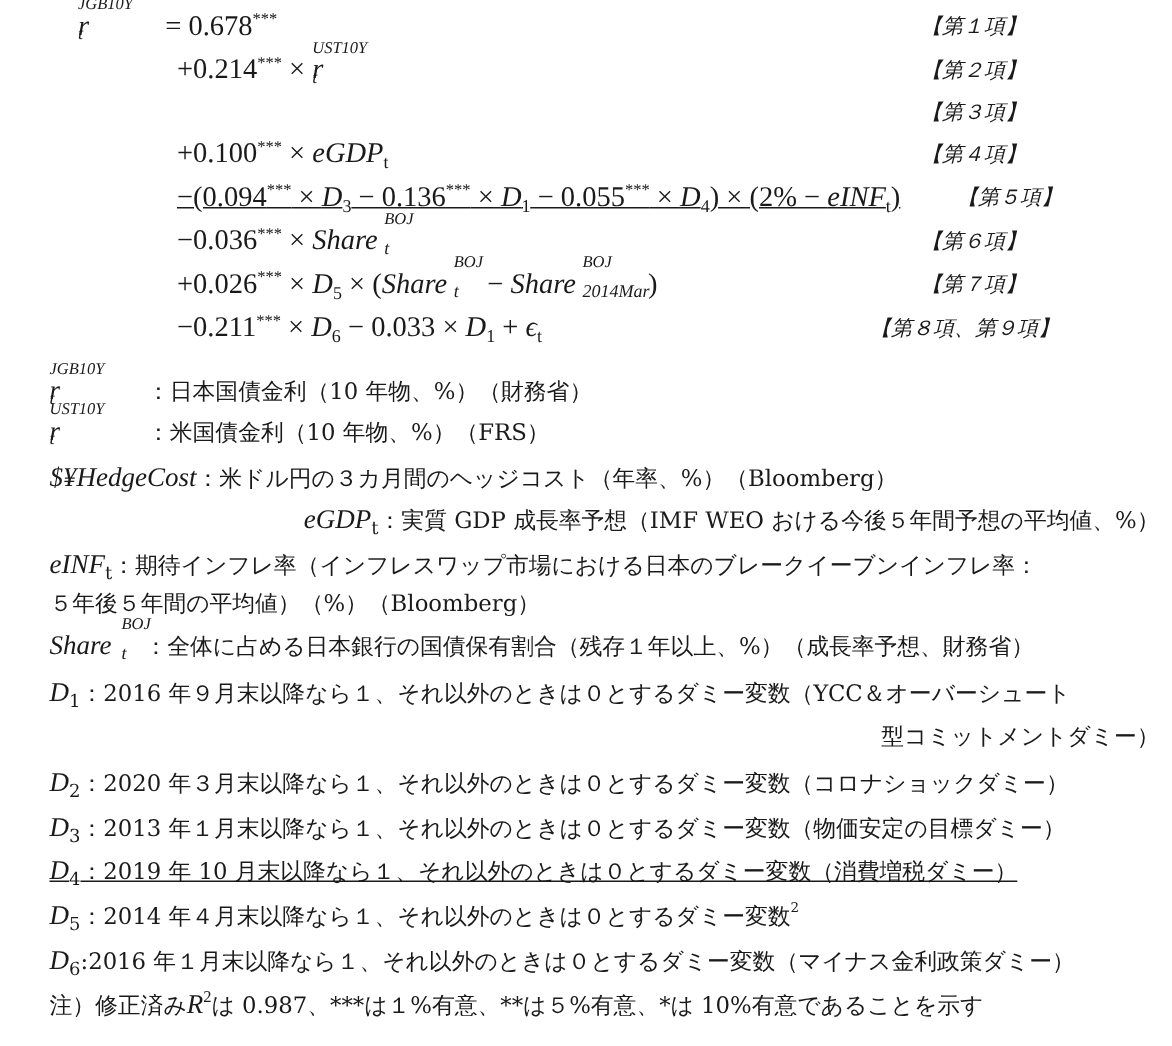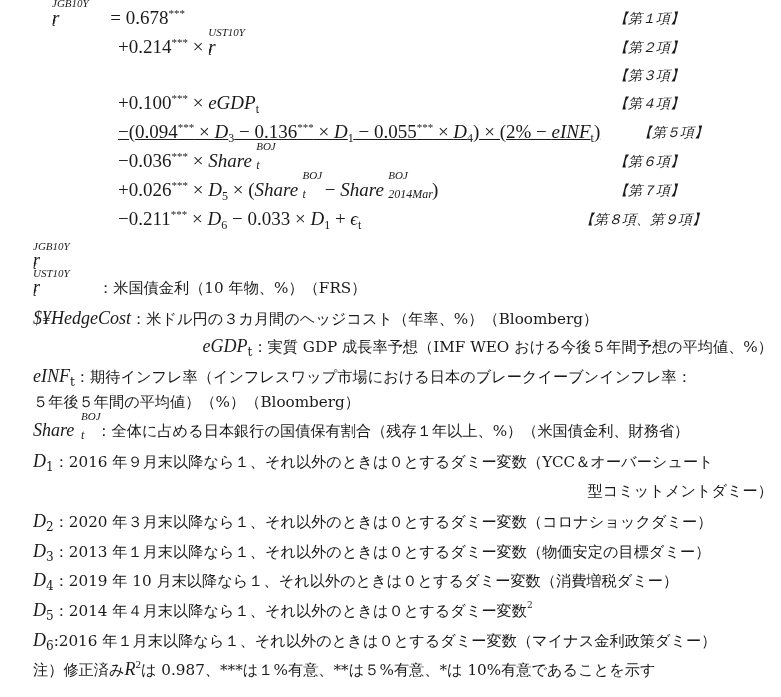--- a/index.html
+++ b/index.html
@@ -84,21 +84,21 @@
 </div>
 
 <div class="eq-line" style="top:205px;">
   <span class="eq-expr" style="left:118px;">
     <span>−0.211</span><sup class="s">***</sup><span> × </span><span class="m">D</span><sub class="d">6</sub><span> − 0.033 × </span><span class="m">D</span><sub class="d">1</sub><span> + </span><span class="m">ϵ</span><sub class="d m">t</sub>
   </span>
   <span class="eq-tag" style="left:580px;">【第８項、第９項】</span>
 </div>
 
 <div class="def" style="top:248px;">
-  <span class="sym ss"><span>r</span><span class="up">JGB10Y</span><span class="dn">t</span></span><span style="display:inline-block;width:58px;"></span>
+  <span class="sym ss"><span>r</span><span class="up">JGB10Y</span><span class="dn">t</span></span><span style="display:inline-block;width:58px;"></span><span>：日本国債金利（10 年物、%）（財務省）</span>
 </div>
 
 <div class="def" style="top:275px;">
   <span class="sym ss"><span>r</span><span class="up">UST10Y</span><span class="dn">t</span></span><span style="display:inline-block;width:58px;"></span><span>：米国債金利（10 年物、%）（FRS）</span>
 </div>
 
 <div class="def" style="top:305px;">
   <span class="sym">$¥HedgeCost</span><span>：米ドル円の３カ月間のヘッジコスト（年率、%）（Bloomberg）</span>
 </div>
 
@@ -107,39 +107,39 @@
 </div>
 
 <div class="def" style="top:363px;">
   <span class="sym">eINF</span><sub class="d m">t</sub><span>：期待インフレ率（インフレスワップ市場における日本のブレークイーブンインフレ率：</span>
 </div>
 <div class="def" style="top:389px;">
   <span>５年後５年間の平均値）（%）（Bloomberg）</span>
 </div>
 
 <div class="def" style="top:418px;">
-  <span class="sym ss"><span>Share</span><span class="up" style="left:48px;">BOJ</span><span class="dn" style="left:48px;">t</span></span><span style="display:inline-block;width:22px;"></span><span>：全体に占める日本銀行の国債保有割合（残存１年以上、%）（米国債金利、財務省）</span>
+  <span class="sym ss"><span>Share</span><span class="up" style="left:48px;">BOJ</span><span class="dn" style="left:48px;">t</span></span><span style="display:inline-block;width:22px;"></span><span>：全体に占める日本銀行の国債保有割合（残存１年以上、%）（成長率予想、財務省）</span>
 </div>
 
 <div class="def" style="top:448px;">
   <span class="sym">D</span><sub class="d">1</sub><span>：2016 年９月末以降なら１、それ以外のときは０とするダミー変数（YCC＆オーバーシュート</span>
 </div>
 <div class="def" style="top:478px;text-align:right;">
   <span>型コミットメントダミー）</span>
 </div>
 
 <div class="def" style="top:508px;">
   <span class="sym">D</span><sub class="d">2</sub><span>：2020 年３月末以降なら１、それ以外のときは０とするダミー変数（コロナショックダミー）</span>
 </div>
 
 <div class="def" style="top:538px;">
   <span class="sym">D</span><sub class="d">3</sub><span>：2013 年１月末以降なら１、それ以外のときは０とするダミー変数（物価安定の目標ダミー）</span>
 </div>
 
-<div class="def" style="top:567px;">
+<div class="def" style="top:567px;text-decoration:underline;">
   <span class="sym">D</span><sub class="d">4</sub><span>：2019 年 10 月末以降なら１、それ以外のときは０とするダミー変数（消費増税ダミー）</span>
 </div>
 
 <div class="def" style="top:597px;">
   <span class="sym">D</span><sub class="d">5</sub><span>：2014 年４月末以降なら１、それ以外のときは０とするダミー変数</span><sup style="font-size:9px;vertical-align:8px;line-height:0;">2</sup>
 </div>
 
 <div class="def" style="top:627px;">
   <span class="sym">D</span><sub class="d">6</sub><span>:2016 年１月末以降なら１、それ以外のときは０とするダミー変数（マイナス金利政策ダミー）</span>
 </div>

